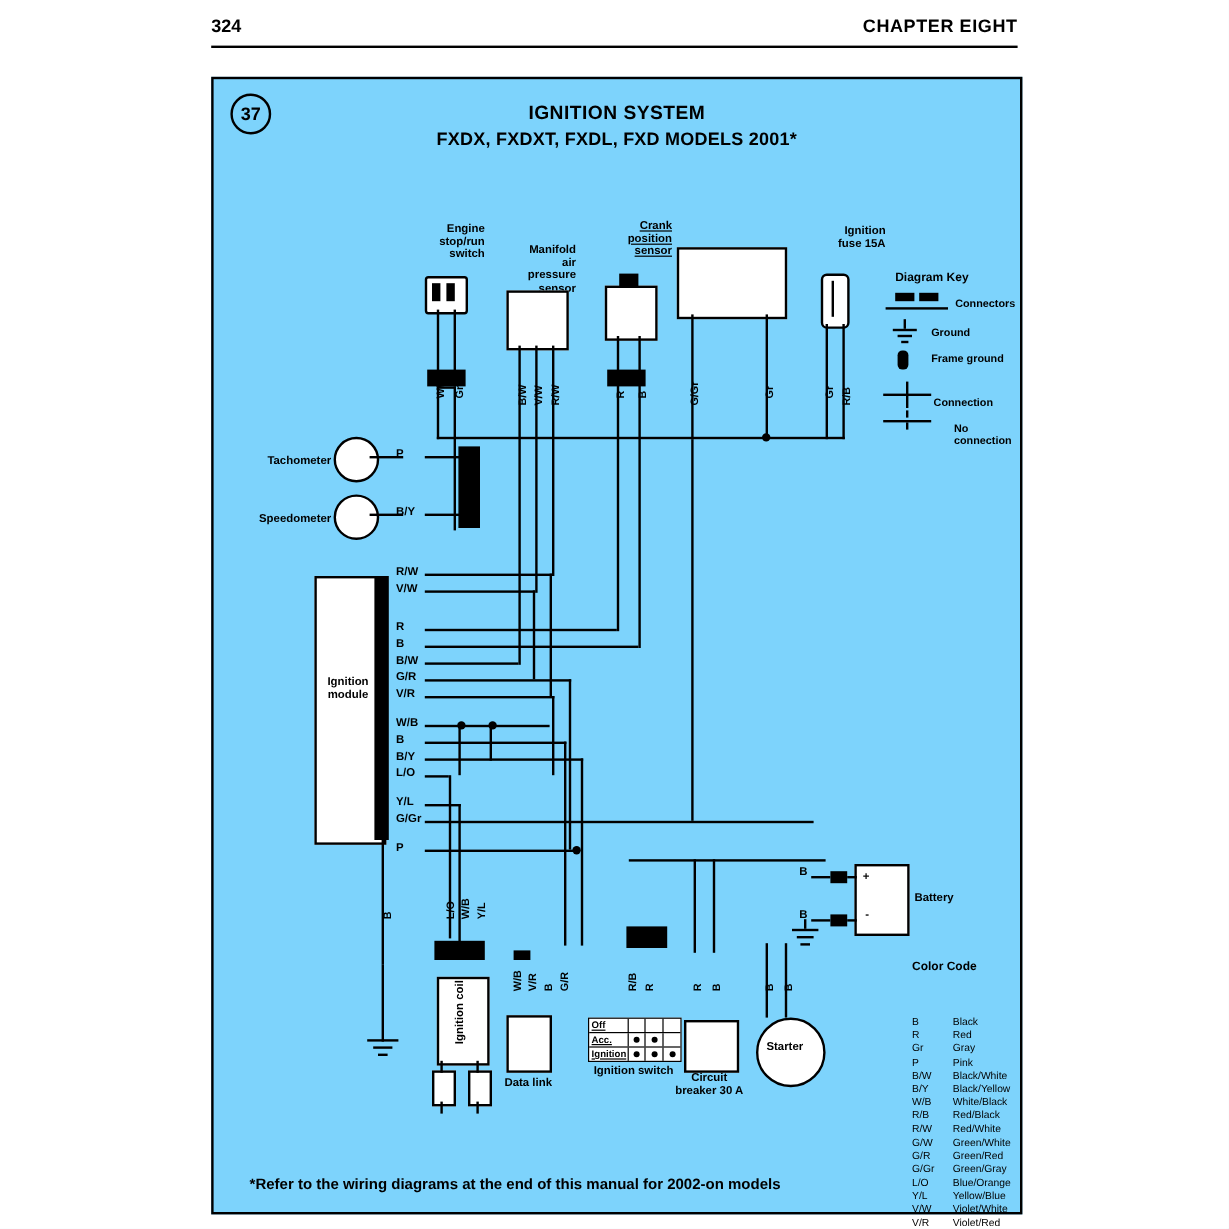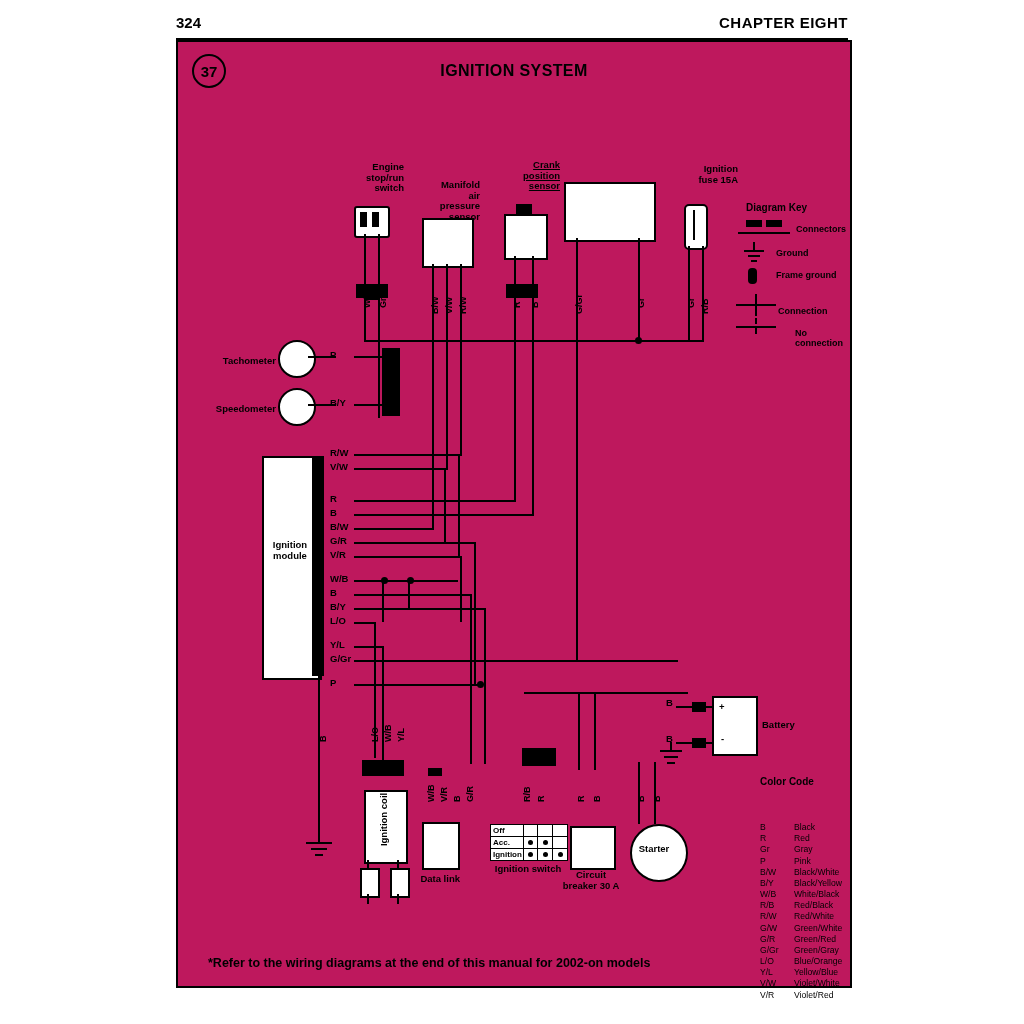--- a/index.html
+++ b/index.html
@@ -5,21 +5,21 @@
   html,body{margin:0;padding:0;background:#ffffff;}
   body{width:1024px;height:1024px;font-family:"Liberation Sans",sans-serif;color:#000;}
   #page{position:relative;width:1024px;height:1024px;overflow:hidden;}
 
   
   .pg-num{position:absolute;left:176px;top:14px;font-size:15px;font-weight:bold;}
   .pg-chapter{position:absolute;right:176px;top:14px;font-size:15px;font-weight:bold;letter-spacing:.5px;}
   .hdr-rule{position:absolute;left:176px;top:38px;width:672px;height:2px;background:#000;}
 
   
-  .frame{position:absolute;left:176px;top:40px;width:672px;height:944px;border:2px solid #000;background:#be185d;}
+  .frame{position:absolute;left:176px;top:64px;width:672px;height:944px;border:2px solid #000;background:#7dd3fc;}
 
   .fig-badge{position:absolute;left:14px;top:12px;width:30px;height:30px;border:2px solid #000;border-radius:50%;
              font-size:15px;font-weight:bold;display:flex;align-items:center;justify-content:center;}
   .title1{position:absolute;left:0;right:0;top:20px;text-align:center;font-size:16px;font-weight:bold;letter-spacing:.4px;}
   .title2{position:absolute;left:0;right:0;top:42px;text-align:center;font-size:15px;font-weight:bold;letter-spacing:.2px;}
 
   .footnote{position:absolute;left:30px;bottom:16px;font-size:12.5px;font-weight:bold;}
 
   
   .lbl{position:absolute;font-size:9.5px;font-weight:bold;line-height:1.12;white-space:pre;}
@@ -39,41 +39,42 @@
   .key-title{position:absolute;font-size:10px;font-weight:bold;}
   .key-txt{position:absolute;font-size:9px;font-weight:bold;}
 
   
   .cc-title{position:absolute;left:758px;top:790px;font-size:10px;font-weight:bold;}
   .cc{position:absolute;left:758px;top:812px;font-size:8.6px;font-weight:normal;line-height:1.30;margin-top:24px;}
   .cc div span.k{display:inline-block;width:34px;}
 
   
   .sw-tbl{position:absolute;border:1.5px solid #000;background:#fff;font-size:8px;font-weight:bold;}
-  .sw-row{display:flex;align-items:flex-start;height:11px;border-bottom:1.5px solid #000;}
+  .sw-row{display:flex;align-items:flex-start;height:11px;border-bottom:1.5px solid #000;text-decoration:underline;}
   .sw-row:last-child{border-bottom:none;}
   .sw-cap{width:30px;padding-left:2px;border-right:1.5px solid #000;height:100%;display:flex;align-items:center;}
   .sw-cell{width:14px;height:100%;border-right:1.5px solid #000;display:flex;align-items:center;justify-content:center;}
   .sw-cell:last-child{border-right:none;}
   .sw-dot{width:5px;height:5px;border-radius:50%;background:#000;}
   .rot{transform:rotate(-90deg);transform-origin:center;}
 </style>
 </head>
 <body>
 
 <div id="page">
 
   <div class="pg-num">324</div>
   <div class="pg-chapter">CHAPTER EIGHT</div>
   <div class="hdr-rule"></div>
 
   <div class="frame">
 
     <div class="fig-badge">37</div>
     <div class="title1">IGNITION SYSTEM</div>
+    <div class="title2">FXDX, FXDXT, FXDL, FXD MODELS 2001*</div>
     <div class="footnote">*Refer to the wiring diagrams at the end of this manual for 2002-on models</div>
 
     <div class="lbl c" style="left:156px;top:120px;width:70px;">Engine
 stop/run
 switch</div>
     <div class="lbl c" style="left:242px;top:138px;width:60px;">Manifold
 air
 pressure
 sensor</div>
     <div class="lbl c" style="left:312px;top:118px;width:70px;text-decoration:underline;">Crank

